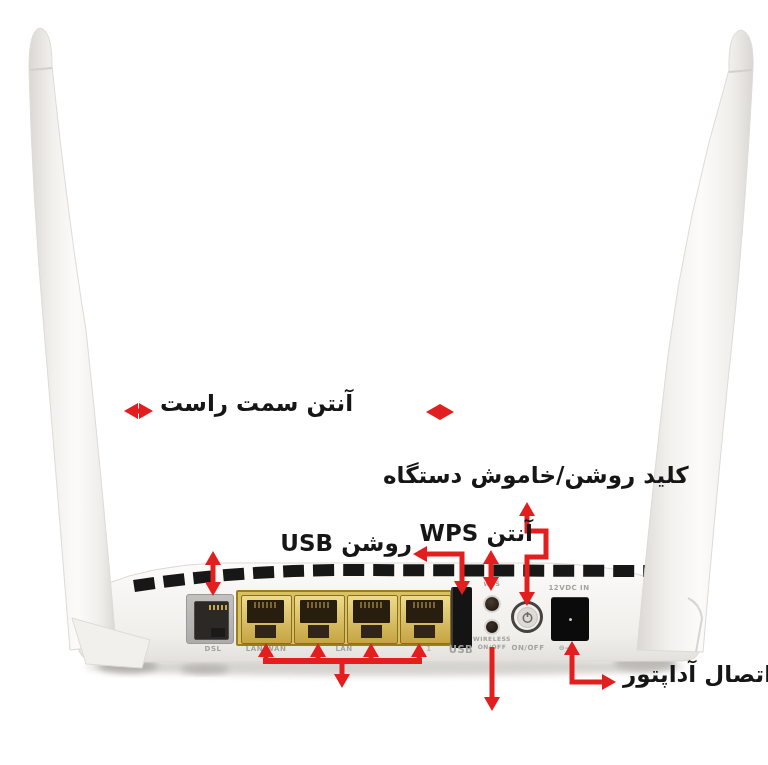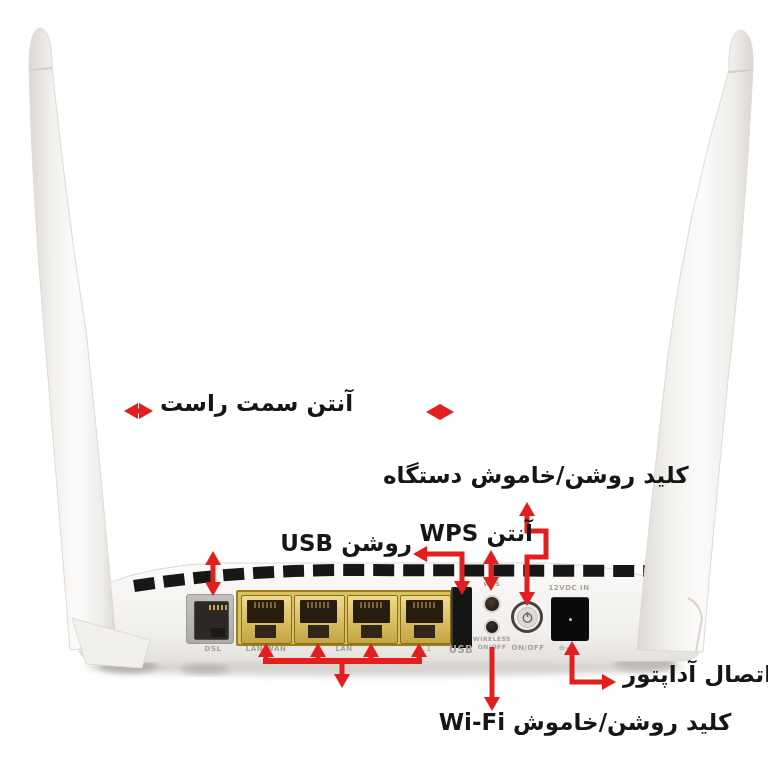--- a/index.html
+++ b/index.html
@@ -244,16 +244,15 @@
       <line class="red-stroke" x1="263" y1="661" x2="422" y2="661" stroke-width="6"></line>
       <line class="red-stroke" x1="342" y1="661" x2="342" y2="676" stroke-width="5"></line>
       <polygon class="red-fill" points="342,688 334,674 350,674"></polygon>
     </g>
   </svg>
 
   <div class="lbl z5" dir="rtl" style="left:160px;top:390px">آنتن سمت راست</div>
   <div class="lbl z5" dir="rtl" style="left:383px;top:462px">کلید روشن/خاموش دستگاه</div>
   <div class="lbl z5" dir="rtl" style="right:235px;top:520px">آنتن WPS</div>
   <div class="lbl z5" dir="rtl" style="right:356px;top:530px">روشن USB</div>
-  <div class="lbl z5 ctr" dir="rtl" style="left:585px;top:709px">کلید روشن/خاموش Wi-Fi</div>
   <div class="lbl z5" dir="rtl" style="left:623px;top:661px">اتصال آداپتور</div>
 
 </div>
 
 </body></html>

